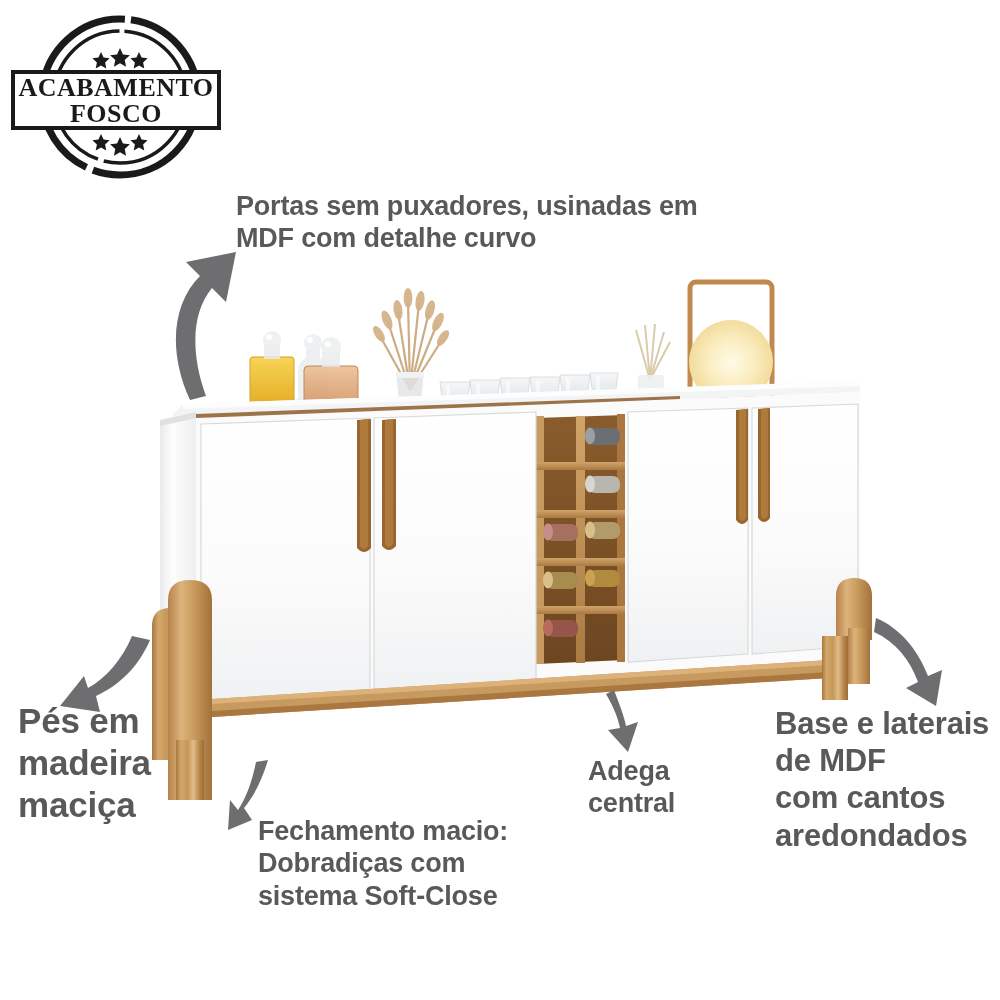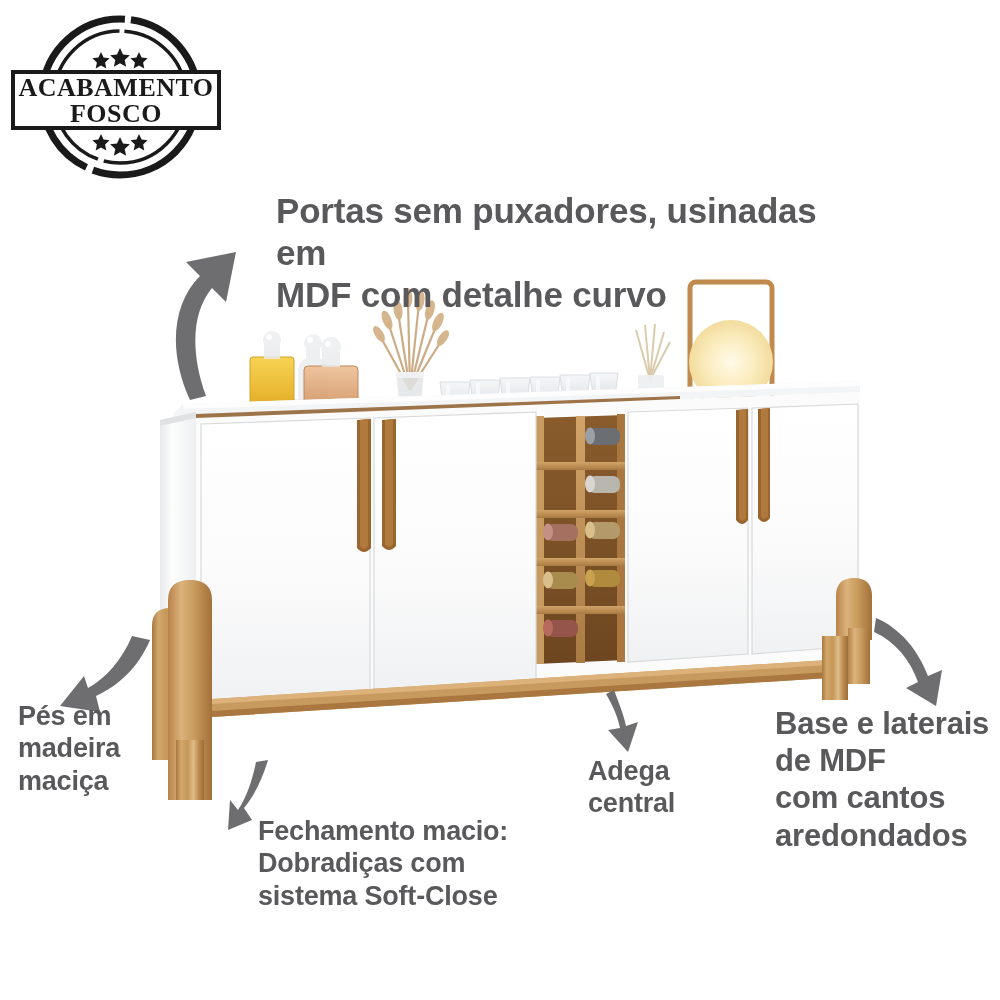--- a/index.html
+++ b/index.html
@@ -15,22 +15,22 @@
 
   
   .callout{
     position:absolute;
     color:#59595b;
     font-weight:bold;
     line-height:1.20;
     letter-spacing:-0.2px;
     white-space:pre-line;
   }
-  #callout-doors{left:236px;top:190px;font-size:35px;width:560px;margin-left:40px;}
-  #callout-feet{left:18px;top:700px;font-size:27px;width:175px;}
+  #callout-doors{left:236px;top:190px;font-size:27px;width:560px;}
+  #callout-feet{left:18px;top:700px;font-size:35px;width:175px;}
   #callout-soft{left:258px;top:815px;font-size:27px;width:330px;}
   #callout-adega{left:588px;top:755px;font-size:27px;width:130px;}
   #callout-base{left:775px;top:705px;font-size:31px;width:215px;}
 
   
   .stamp{position:absolute;left:5px;top:10px;width:230px;height:175px;}
   .stamp svg{width:100%;height:100%;display:block;}
 
   
   .arrows{position:absolute;left:0;top:0;width:1000px;height:1000px;pointer-events:none;}

